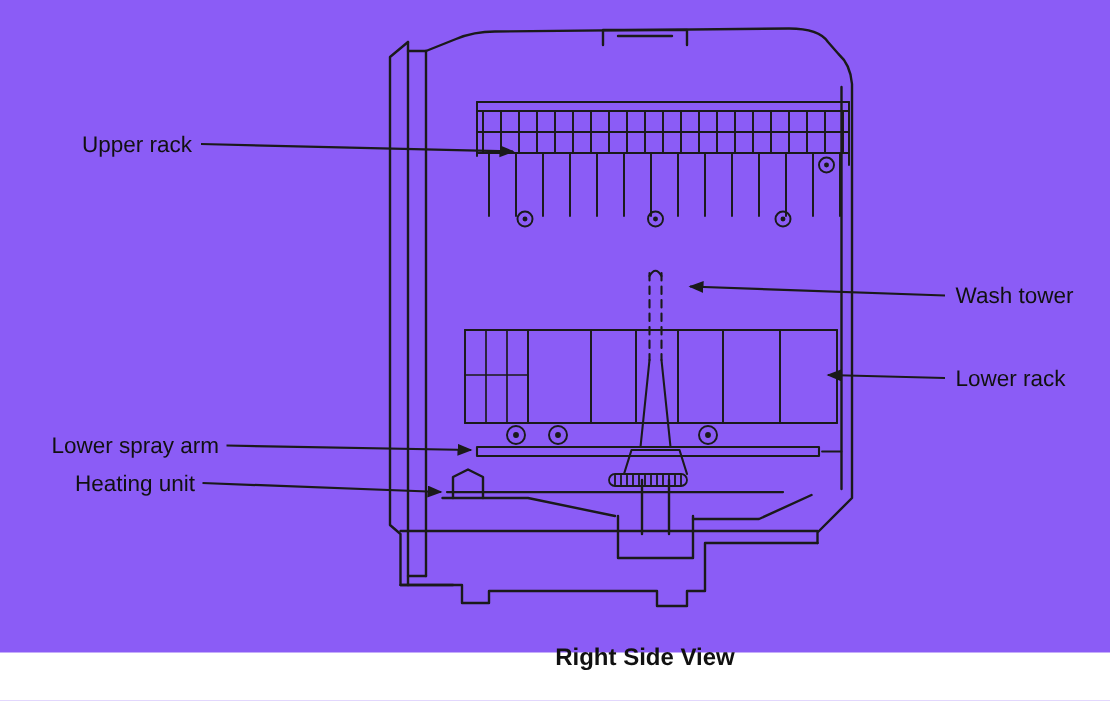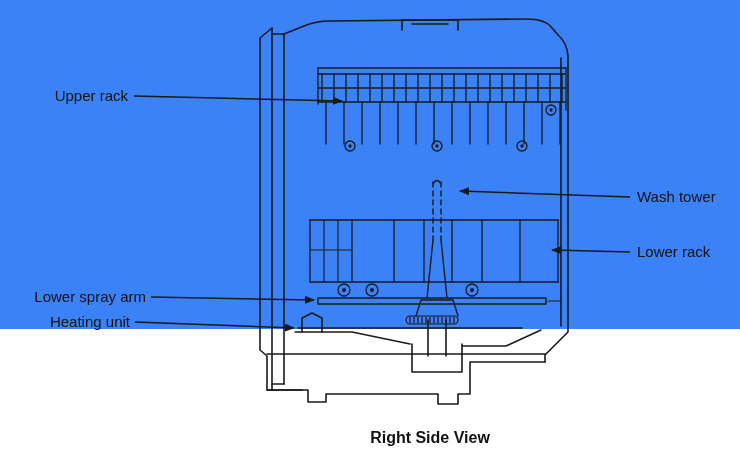--- a/index.html
+++ b/index.html
@@ -7,22 +7,22 @@
     padding: 0;
     background: #ffffff;
     width: 740px;
     height: 467px;
     overflow: hidden;
     font-family: "Liberation Sans", sans-serif;
   }
   .figure {
     position: relative;
     width: 740px;
-    height: 329px;
-    background: #3b82f6;
+    height: 435px;
+    background: #8b5cf6;
   }
   svg { display: block; }
   .ink { stroke: #1a1a1a; fill: none; }
   .lbl {
     font-family: "Liberation Sans", sans-serif;
     font-size: 15px;
     fill: #111111;
   }
   .cap {
     font-family: "Liberation Sans", sans-serif;

